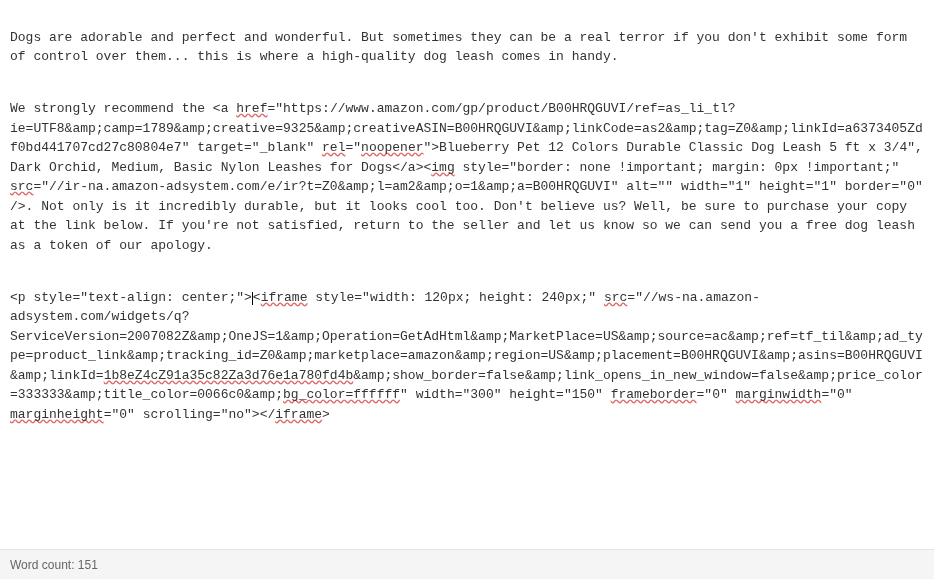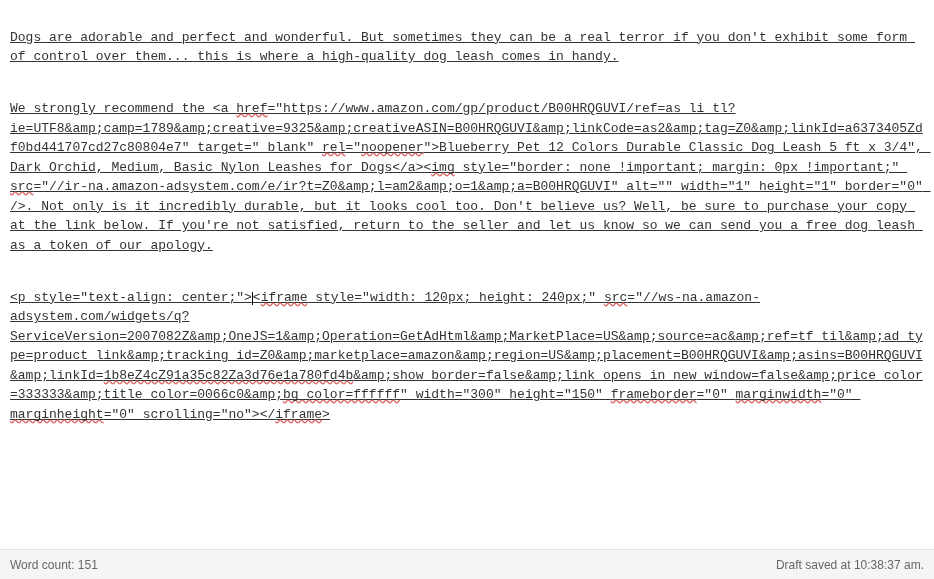--- a/index.html
+++ b/index.html
@@ -15,21 +15,21 @@
     flex-direction: column;
     overflow: hidden;
   }
   .editor-area {
     flex: 1;
     padding: 8px 10px;
     white-space: pre-wrap;
     word-wrap: break-word;
     overflow: hidden;
   }
-  .editor-area p { margin-bottom: 1em; text-decoration: underline; }
+  .editor-area p { margin-bottom: 1em; }
   .spell-error {
     text-decoration: underline wavy #e06666;
     text-decoration-skip-ink: none;
   }
   .cursor {
     display: inline-block;
     width: 0;
     border-left: 1px solid #000;
     height: 1em;
     vertical-align: text-bottom;
@@ -52,14 +52,13 @@
 <body>
 
 <div class="editor-area">
 <p>Dogs are adorable and perfect and wonderful. But sometimes they can be a real terror if you don't exhibit some form of control over them... this is where a high-quality dog leash comes in handy.</p>
 <p><span>We strongly recommend the &lt;a </span><span class="spell-error">href</span><span>="https://www.amazon.com/gp/product/B00HRQGUVI/ref=as_li_tl?ie=UTF8&amp;amp;camp=1789&amp;amp;creative=9325&amp;amp;creativeASIN=B00HRQGUVI&amp;amp;linkCode=as2&amp;amp;tag=Z0&amp;amp;linkId=a6373405Zdf0bd441707cd27c80804e7" target="_blank" </span><span class="spell-error">rel</span><span>="</span><span class="spell-error">noopener</span><span>"&gt;Blueberry Pet 12 Colors Durable Classic Dog Leash 5 ft x 3/4", Dark Orchid, Medium, Basic Nylon Leashes for Dogs&lt;/a&gt;&lt;</span><span class="spell-error">img</span><span> style="border: none !important; margin: 0px !important;" </span><span class="spell-error">src</span><span>="//ir-na.amazon-adsystem.com/e/ir?t=Z0&amp;amp;l=am2&amp;amp;o=1&amp;amp;a=B00HRQGUVI" alt="" width="1" height="1" border="0" /&gt;. Not only is it incredibly durable, but it looks cool too. Don't believe us? Well, be sure to purchase your copy at the link below. If you're not satisfied, return to the seller and let us know so we can send you a free dog leash as a token of our apology.</span></p>
 <p><span>&lt;p style="text-align: center;"&gt;</span><span class="cursor"></span><span>&lt;</span><span class="spell-error">iframe</span><span> style="width: 120px; height: 240px;" </span><span class="spell-error">src</span><span>="//ws-na.amazon-adsystem.com/widgets/q?ServiceVersion=2007082Z&amp;amp;OneJS=1&amp;amp;Operation=GetAdHtml&amp;amp;MarketPlace=US&amp;amp;source=ac&amp;amp;ref=tf_til&amp;amp;ad_type=product_link&amp;amp;tracking_id=Z0&amp;amp;marketplace=amazon&amp;amp;region=US&amp;amp;placement=B00HRQGUVI&amp;amp;asins=B00HRQGUVI&amp;amp;linkId=</span><span class="spell-error">1b8eZ4cZ91a35c82Za3d76e1a780fd4b</span><span>&amp;amp;show_border=false&amp;amp;link_opens_in_new_window=false&amp;amp;price_color=333333&amp;amp;title_color=0066c0&amp;amp;</span><span class="spell-error">bg_color=ffffff</span><span>" width="300" height="150" </span><span class="spell-error">frameborder</span><span>="0" </span><span class="spell-error">marginwidth</span><span>="0" </span><span class="spell-error">marginheight</span><span>="0" scrolling="no"&gt;&lt;/</span><span class="spell-error">iframe</span><span>&gt;</span></p>
 </div>
 
 <div class="status-bar">
   <span class="word-count">Word count: 151</span>
-  <span>Draft saved at 10:38:37 am.</span>
 </div>
 
 </body></html>

